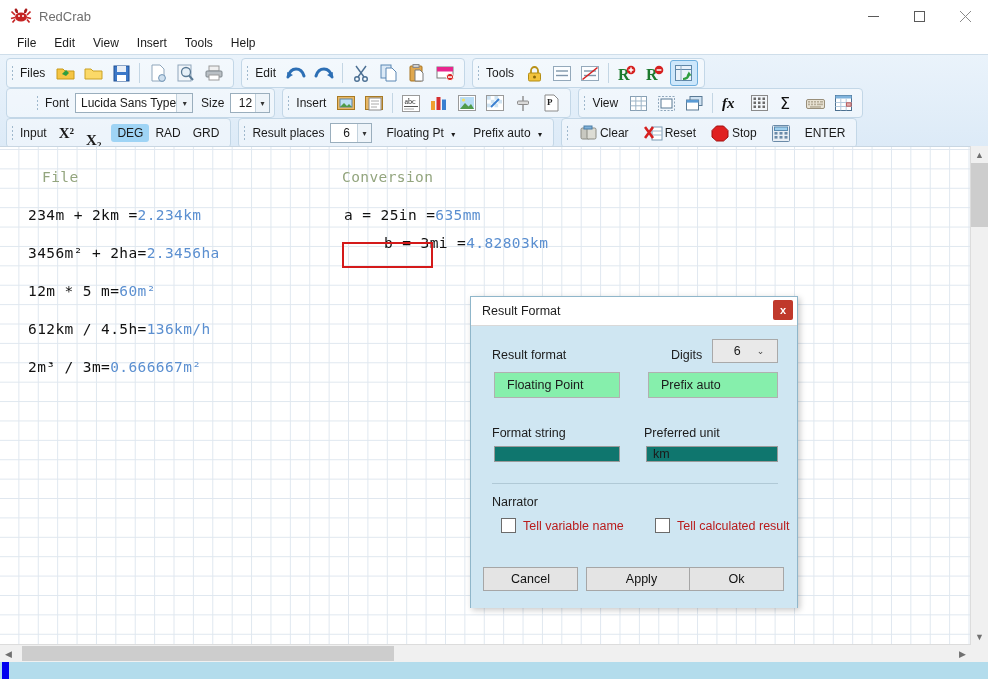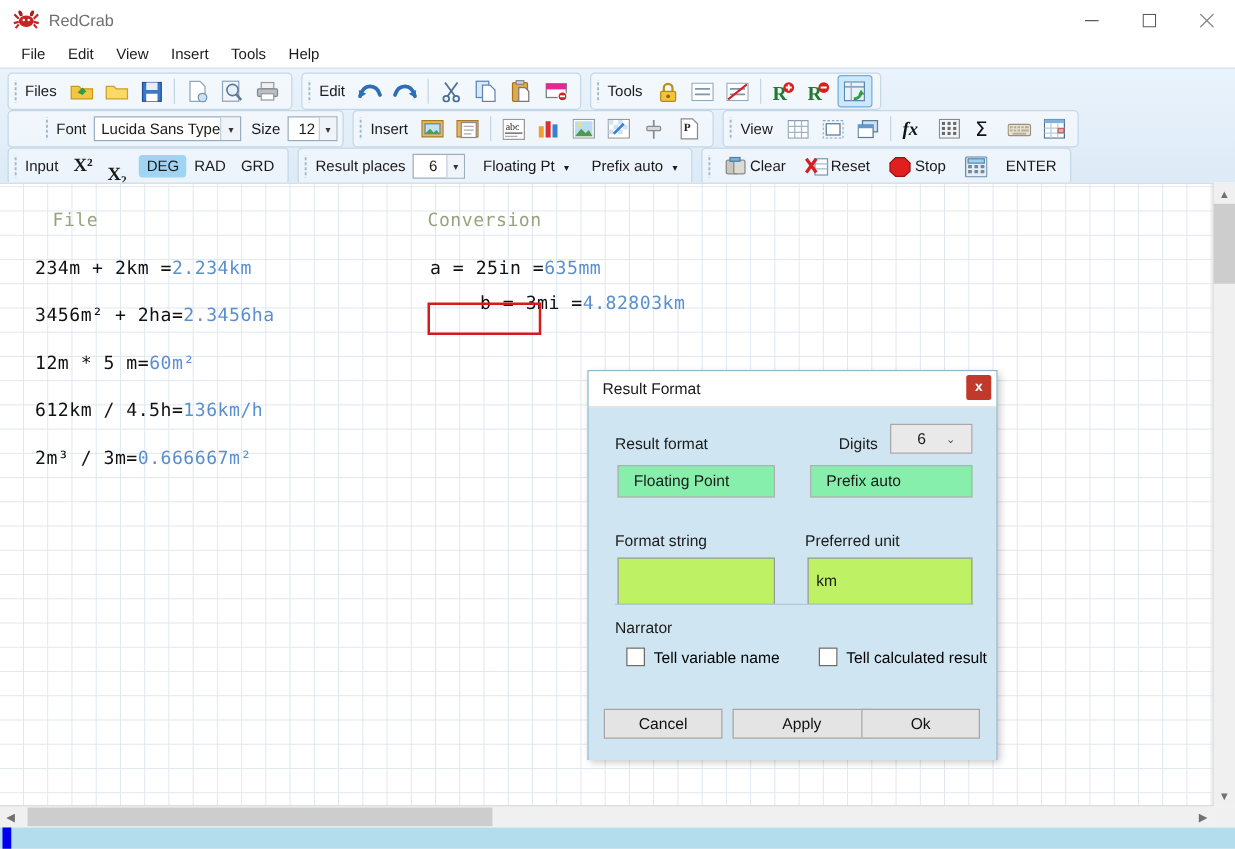--- a/index.html
+++ b/index.html
@@ -77,28 +77,28 @@
           background:#cfe6f2;border:1px solid #8fb6ca;box-shadow:2px 2px 6px rgba(0,0,0,.22);}
   .dlg-title{height:28px;background:#fff;border-bottom:1px solid #d9d9d9;display:flex;align-items:center;}
   .dlg-title span{font-size:12.5px;color:#1b1b1b;margin-left:11px;}
   .dlg-close{position:absolute;right:4px;top:3px;width:20px;height:20px;background:#c0392b;color:#fff;
              display:flex;align-items:center;justify-content:center;font-size:11px;font-weight:bold;border-radius:2px;}
   .dlg-body{position:relative;height:282px;background:#cfe6f2;}
   .dlabel{position:absolute;font-size:12.5px;color:#1b1b1b;}
   .dfield{position:absolute;height:26px;background:#86efac;border:1px solid #b0b0b0;
           display:flex;align-items:center;box-sizing:border-box;font-size:12.5px;color:#1b1b1b;}
   .dfield.pad{padding-left:12px;}
-  .dinput{position:absolute;height:38px;background:#bef264;border:1px solid #9a9a9a;box-sizing:border-box;
+  .dinput{position:absolute;height:16px;background:#0f766e;border:1px solid #9a9a9a;box-sizing:border-box;
           display:flex;align-items:center;padding-left:6px;font-size:12.5px;color:#1b1b1b;}
   .dcombo{position:absolute;height:24px;background:#e9e9e9;border:1px solid #a9a9a9;box-sizing:border-box;
           display:flex;align-items:center;justify-content:center;font-size:12.5px;}
   .dcombo .cv{margin-left:8px;}
   .dcombo .ca{margin-left:16px;font-size:9px;color:#444;}
   .hr{position:absolute;height:1px;background:#b0c9d6;}
-  .cbrow{position:absolute;display:flex;align-items:center;font-size:12.5px;color:#000000;}
+  .cbrow{position:absolute;display:flex;align-items:center;font-size:12.5px;color:#b91c1c;}
   .cbox{width:13px;height:13px;background:#fff;border:1px solid #6b6b6b;margin-right:7px;display:inline-block;}
   .dbtn{position:absolute;height:24px;background:#e4e4e4;border:1px solid #a6a6a6;box-sizing:border-box;
         display:flex;align-items:center;justify-content:center;font-size:12.5px;color:#111;}
 </style>
 </head>
 <body>
 
 <div class="app">
 
   <div class="titlebar">

